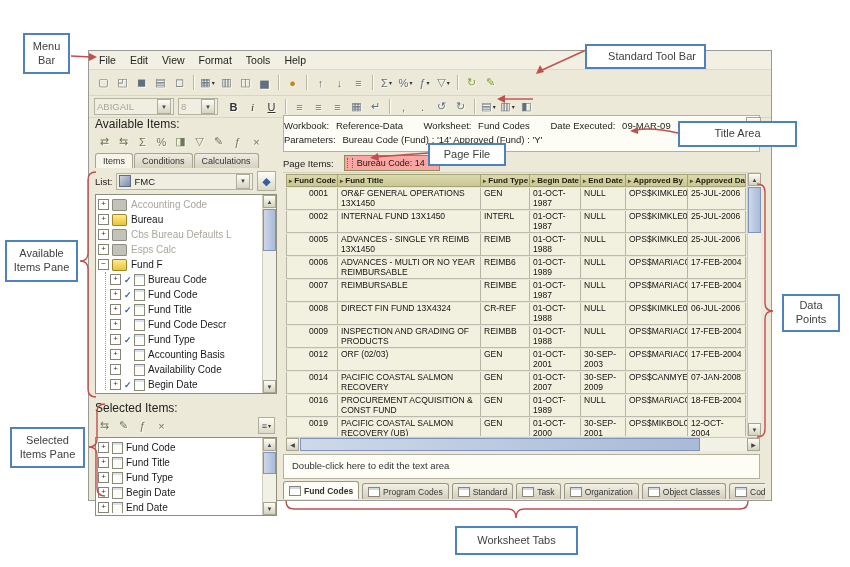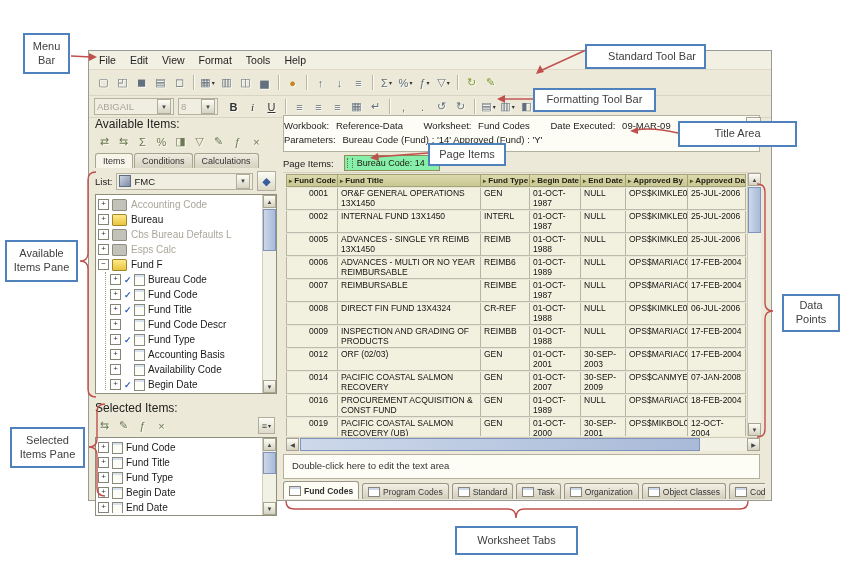--- a/index.html
+++ b/index.html
@@ -70,21 +70,21 @@
   
   .titlebox{position:absolute;left:194px;top:64px;width:477px;height:37px;background:#fdfdf6;
             border:1px solid #b3b0a0;font-size:9.5px;padding:4px 0;box-sizing:border-box;color:#222;}
   .titlebox .lbl{margin-right:4px;}
   .titlebox .val{margin-right:18px;}
   .title-opt{position:absolute;left:657px;top:66px;width:13px;height:13px;background:linear-gradient(#fdfdf6,#d4d1c0);
              border:1px solid #a7a492;font-size:7px;display:flex;align-items:center;justify-content:center;color:#555;}
   .pageitems{position:absolute;left:194px;top:103px;width:477px;height:18px;display:flex;align-items:center;
              border-bottom:1px solid #d5d2c1;}
   .pi-label{font-size:9.5px;margin-right:10px;}
-  .pi-chip{display:inline-flex;align-items:center;height:14px;background:#86efac;border:1px solid #8f8c55;
+  .pi-chip{display:inline-flex;align-items:center;height:14px;background:#fca5a5;border:1px solid #8f8c55;
            font-size:9px;padding:0 4px 0 2px;color:#1c1c08;}
   .pi-grip{width:4px;height:10px;border-left:1px dotted #6e6b3a;border-right:1px dotted #6e6b3a;margin-right:4px;}
   .pi-chip .caret{font-size:6px;margin-left:4px;}
 
   .tablewrap{position:absolute;left:197px;top:122px;width:460px;height:263px;overflow:hidden;background:#e8e6d6;}
   table.grid{border-collapse:separate;border-spacing:0 1px;table-layout:fixed;width:460px;font-size:8.5px;}
   .grid th{background:linear-gradient(#dcdaae,#c9c793);border:1px solid #a5a376;border-left:none;
            font-weight:bold;font-size:8px;padding:1px 2px;color:#1c1c10;text-align:left;white-space:nowrap;overflow:hidden;}
   .grid th:first-child{border-left:1px solid #a5a376;}
   .harrow{color:#55551e;font-size:6.5px;margin-right:2px;}
@@ -661,21 +661,20 @@
       <polygon points="97,57 89,53 89,61"></polygon>
       <polygon points="536,74 544,72 540,65"></polygon>
       <polygon points="497,99 505,95 505,103"></polygon>
       <polygon points="630,131 638,127 638,134"></polygon>
       <polygon points="370,158 378,153 379,161"></polygon>
     </g>
   </svg>
 
   <div class="callout" style="left:23px;top:33px;width:47px;height:41px;">Menu Bar</div>
   <div class="callout" style="left:585px;top:44px;width:121px;height:25px;padding-left:16px;">Standard Tool Bar</div>
-  <div class="callout" style="left:533px;top:88px;width:123px;height:24px;">Formatting Tool Bar</div>
   <div class="callout" style="left:678px;top:121px;width:119px;height:26px;">Title Area</div>
-  <div class="callout" style="left:428px;top:143px;width:78px;height:23px;">Page Items</div>
+  <div class="callout" style="left:428px;top:143px;width:78px;height:23px;">Page File</div>
   <div class="callout" style="left:5px;top:240px;width:73px;height:42px;">Available Items Pane</div>
   <div class="callout" style="left:10px;top:427px;width:75px;height:41px;">Selected Items Pane</div>
   <div class="callout" style="left:782px;top:294px;width:58px;height:38px;">Data Points</div>
   <div class="callout" style="left:455px;top:526px;width:123px;height:29px;">Worksheet Tabs</div>
 
 </div>
 
 </body></html>

